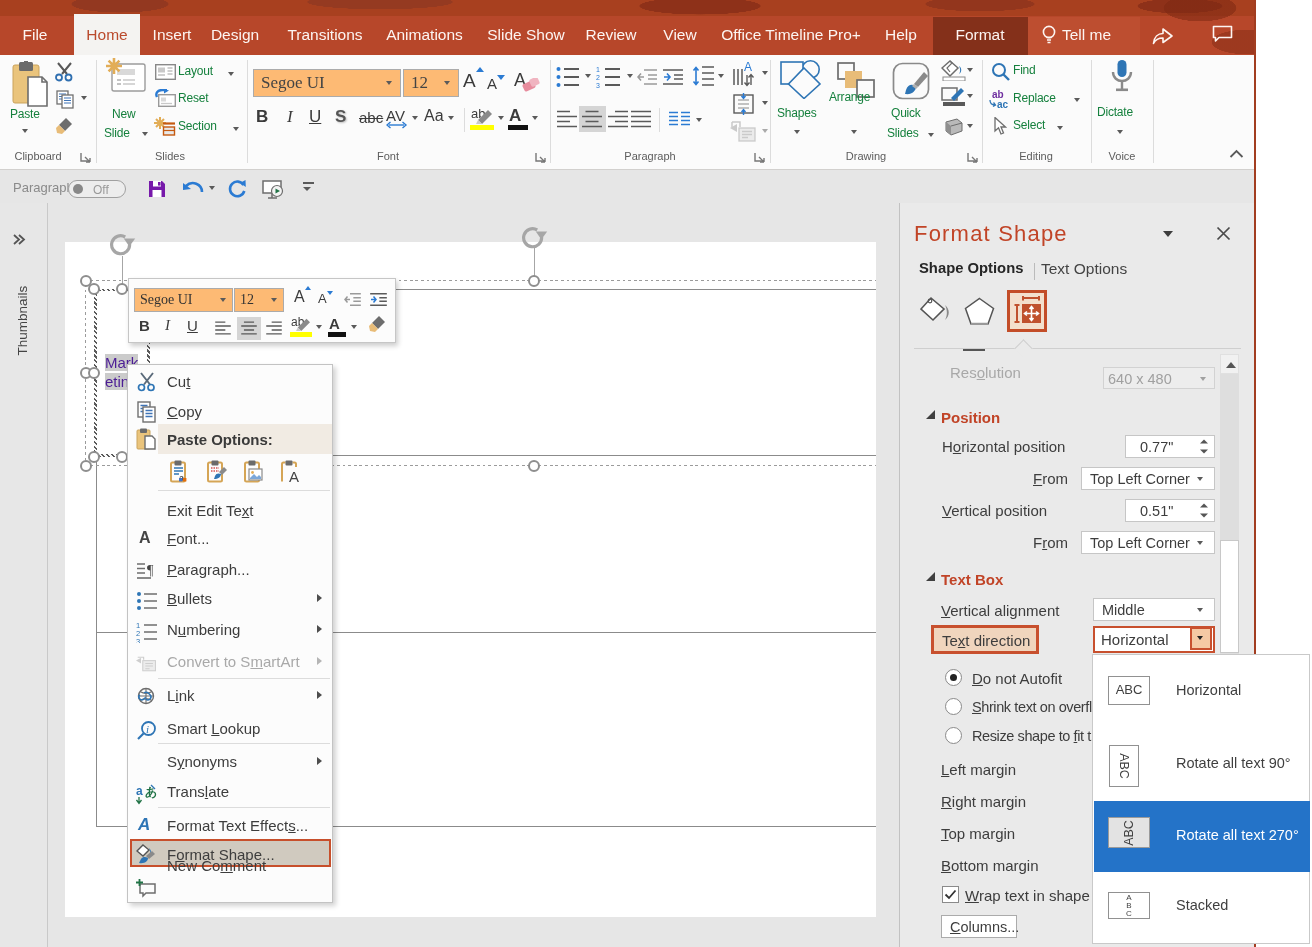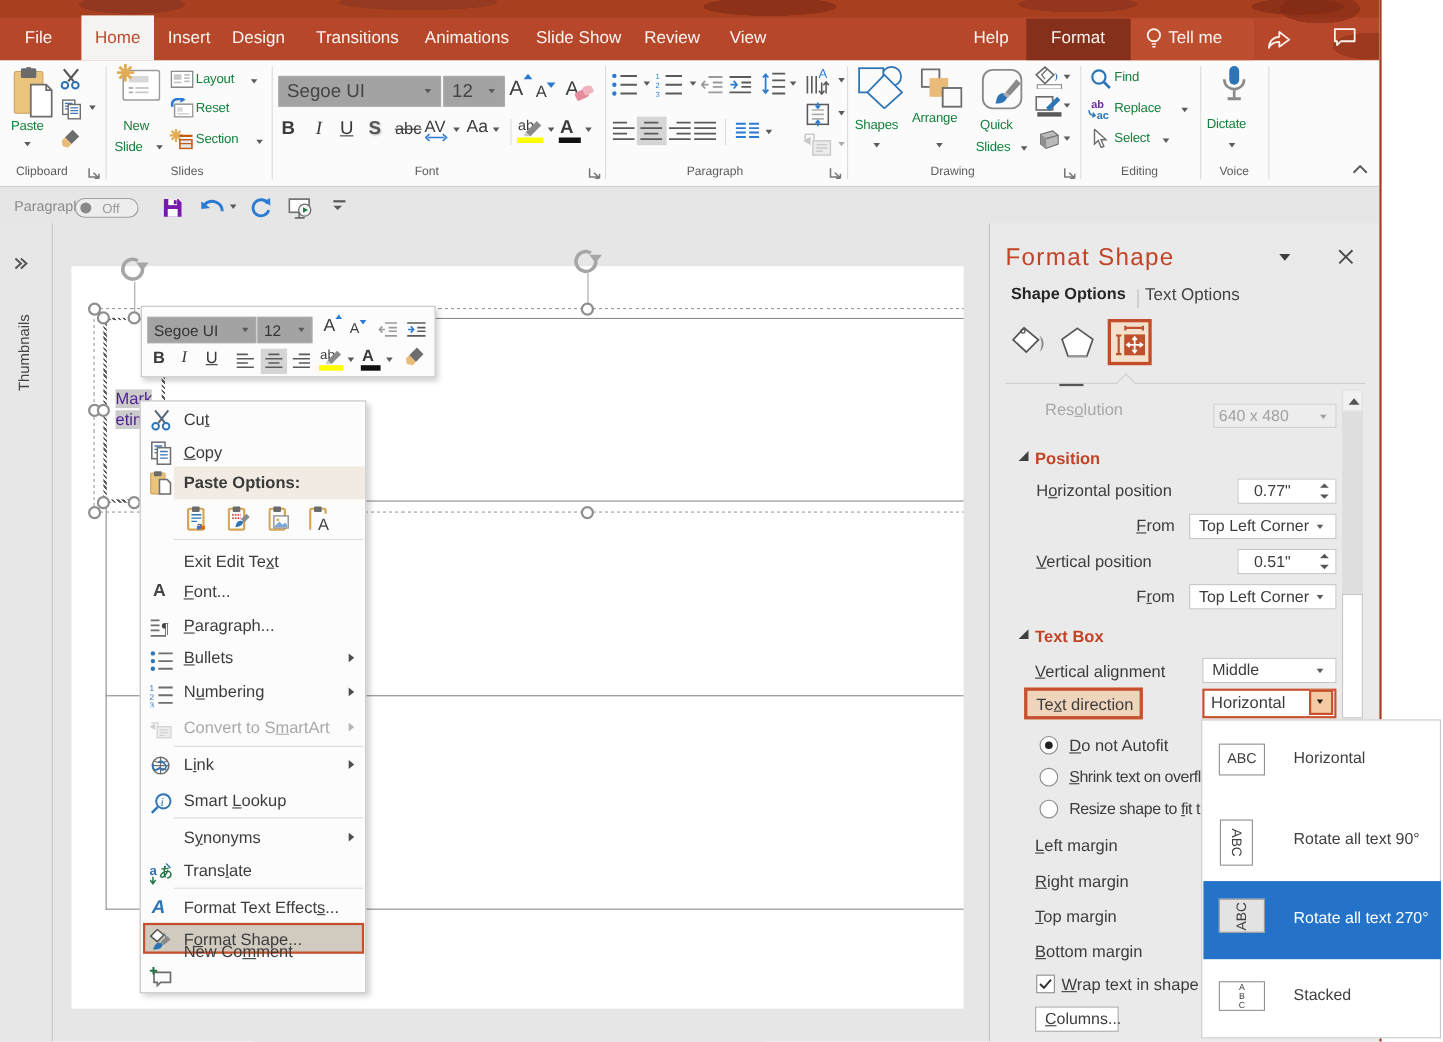--- a/index.html
+++ b/index.html
@@ -11,21 +11,21 @@
   .tab{position:absolute;top:14px;height:41px;line-height:41px;color:#fdf5f2;font-size:15.5px;text-align:center;}
   #hometab{position:absolute;left:74px;top:14px;width:66px;height:41px;background:#f4f3f1;color:#ba4a2c;font-size:15.5px;line-height:41px;text-align:center;}
   
   #ribbon{position:absolute;left:0;top:0;width:1254px;height:170px;}
   #ribbonbg{position:absolute;left:0;top:55px;width:1254px;height:114px;background:#fbfbfb;border-bottom:1px solid #d2d0ce;}
   .gsep{position:absolute;top:60px;width:1px;height:103px;background:#dcdcdc;}
   .glabel{position:absolute;top:150px;font-size:11px;color:#5c5c5c;text-align:center;}
   .launcher{position:absolute;width:14px;height:14px;}
   .rtxt{font-size:12px;color:#15803d;letter-spacing:-0.2px;}
   .arr{display:inline-block;width:0;height:0;border-left:3.5px solid transparent;border-right:3.5px solid transparent;border-top:4px solid #5a5a5a;vertical-align:middle;}
-  .combo{position:absolute;background:#a3a3a3;border:1px solid #ababab;}
+  .combo{position:absolute;background:#fdba74;border:1px solid #ababab;font-family:Liberation Serif, serif;}
   
   #qat{position:absolute;left:0;top:170px;width:1254px;height:33px;background:#e6e6e6;}
   
   #thumbpane{position:absolute;left:0;top:203px;width:47px;height:744px;background:#e7e7e7;border-right:1px solid #c9c9c9;}
   #canvas{position:absolute;left:65px;top:242px;width:811px;height:675px;background:#ffffff;}
   
   .handle{position:absolute;width:12px;height:12px;border-radius:50%;background:#fff;border:2px solid #8e8e8e;box-sizing:border-box;}
   
   #menu{position:absolute;left:127px;top:364px;width:206px;height:539px;background:#fcfcfc;border:1px solid #c3c3c3;box-shadow:3px 3px 5px rgba(0,0,0,0.18);box-sizing:border-box;}
   .mi{position:absolute;left:39px;font-size:15px;color:#3d3d3d;white-space:nowrap;}
@@ -58,20 +58,21 @@
       radial-gradient(ellipse 55px 20px at 215px 42px, rgba(125,40,18,0.45) 0 60%, transparent 61%);"></div>
     <div class="tab" style="left:13px;width:44px;">File</div>
     <div id="hometab">Home</div>
     <div class="tab" style="left:147px;width:50px;">Insert</div>
     <div class="tab" style="left:206px;width:58px;">Design</div>
     <div class="tab" style="left:281px;width:88px;">Transitions</div>
     <div class="tab" style="left:378px;width:93px;">Animations</div>
     <div class="tab" style="left:482px;width:88px;">Slide Show</div>
     <div class="tab" style="left:580px;width:62px;">Review</div>
     <div class="tab" style="left:655px;width:50px;">View</div>
+    <div class="tab" style="left:716px;width:150px;">Office Timeline Pro+</div>
     <div class="tab" style="left:879px;width:44px;">Help</div>
     <div class="abs" style="left:933px;top:17px;width:95px;height:38px;background:#84301a;"></div>
     <div class="tab" style="left:948px;width:64px;">Format</div>
     <div class="abs" style="left:1028px;top:17px;width:112px;height:38px;background:#bd4e30;"></div>
     <svg class="abs" style="left:1040px;top:24px;" width="18" height="22" viewBox="0 0 18 22">
       <circle cx="9" cy="8" r="5.6" fill="none" stroke="#fdf5f2" stroke-width="1.6"></circle>
       <path d="M6.5 13.5 L11.5 13.5 M7 16 L11 16 M7.5 18.5 L10.5 18.5" stroke="#fdf5f2" stroke-width="1.4"></path>
     </svg>
     <div class="tab" style="left:1062px;width:60px;text-align:left;">Tell me</div>
     <svg class="abs" style="left:1152px;top:25px;" width="22" height="20" viewBox="0 0 22 20">
@@ -284,21 +285,21 @@
       <rect x="1" y="2" width="22" height="22" fill="#fbfbfb" stroke="#2e75b5" stroke-width="1.6"></rect>
       <path d="M24 8 L40 24 L24 38.5 L8.5 24 Z" fill="#fbfbfb" stroke="#2e75b5" stroke-width="1.6"></path>
     </svg>
     <div class="abs rtxt" style="left:777px;top:106px;">Shapes</div>
     <div class="abs arr" style="left:794px;top:130px;"></div>
     <svg class="abs" style="left:837px;top:62px;" width="38" height="37" viewBox="0 0 38 37">
       <rect x="1" y="1" width="16" height="16" fill="#fbfbfb" stroke="#6d6d6d" stroke-width="1.7"></rect>
       <rect x="8" y="9" width="17" height="17" fill="#e8bc78"></rect>
       <rect x="20" y="18" width="17" height="17" fill="#fbfbfb" stroke="#6d6d6d" stroke-width="1.7"></rect>
     </svg>
-    <div class="abs rtxt" style="left:829px;top:100px;">Arrange</div>
+    <div class="abs rtxt" style="left:829px;top:90px;">Arrange</div>
     <div class="abs arr" style="left:851px;top:130px;"></div>
     <svg class="abs" style="left:892px;top:62px;" width="40" height="40" viewBox="0 0 40 40">
       <rect x="1.5" y="1.5" width="35" height="35" rx="9" fill="#fbfbfb" stroke="#8a8a8a" stroke-width="1.7"></rect>
       <path d="M22 22 L32 10 L36 14 L26 25 Z" fill="#8a8a8a"></path>
       <path d="M14 28 C16 22 20 22 24 24 C24 29 20 33 13 32 Z" fill="#2e75b5"></path>
       <path d="M22 22 L26 25 L24 27 L20 24 Z" fill="#b0b0b0"></path>
     </svg>
     <div class="abs rtxt" style="left:891px;top:106px;">Quick</div>
     <div class="abs rtxt" style="left:887px;top:126px;">Slides</div>
     <div class="abs arr" style="left:928px;top:133px;"></div>

